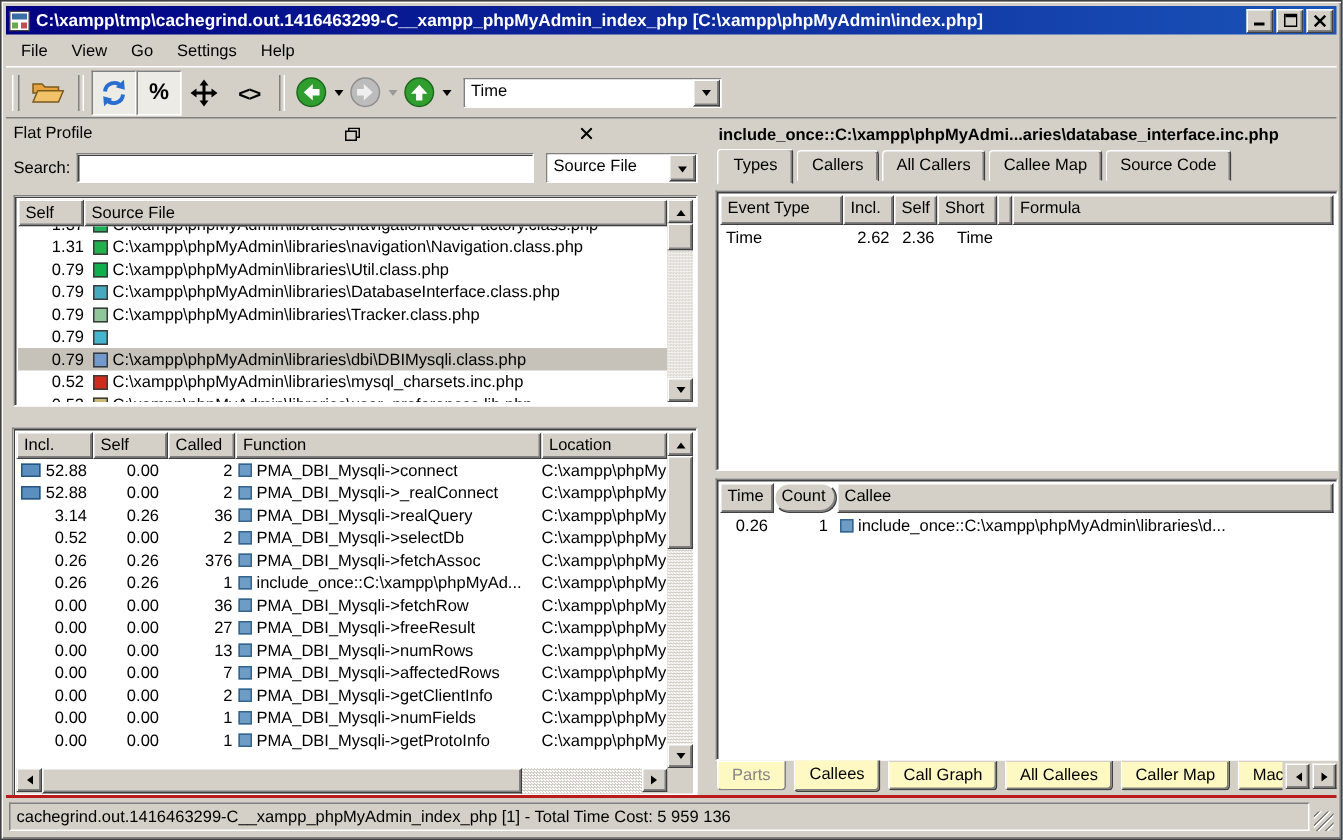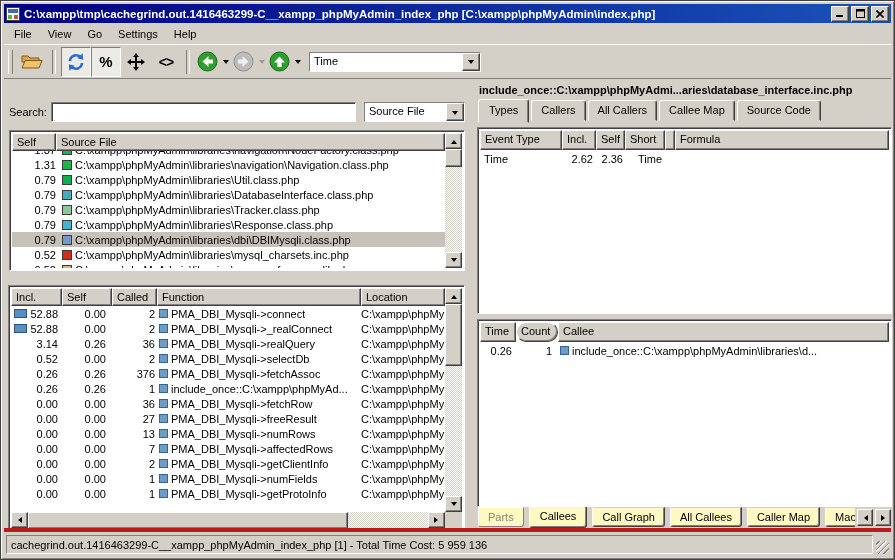--- a/index.html
+++ b/index.html
@@ -118,21 +118,21 @@
   .cc-callee{flex:1;display:flex;align-items:center;overflow:hidden;}
   
   #bottom-tabs{left:477px;top:506px;width:377px;height:25px;display:flex;align-items:flex-start;gap:5px;overflow:hidden;}
   .stab{padding:3px 9px 3px;background:#fef9c3;border:1px solid;border-color:#d4d0c8 #404040 #404040 #fff;
         box-shadow:inset -1px -1px 0 #808080;border-radius:0 0 3px 3px;white-space:nowrap;flex:none;}
   .stab.active{padding:4px 10px 5px;margin-top:-2px;z-index:2;position:relative;}
   .stab.disabled{color:#868686;box-shadow:none;border-color:#fff #808080 #808080 #fff;}
   #tab-scroll-left{left:856px;top:508px;width:16px;height:17px;}
   #tab-scroll-right{left:874px;top:508px;width:16px;height:17px;}
   
-  #statusbar{left:3px;right:3px;bottom:3px;height:24px;border-top:4px solid #b91c1c;}
+  #statusbar{left:3px;right:3px;bottom:3px;height:24px;border-top:2px solid #b91c1c;}
   #status-field{position:absolute;left:2px;top:3px;right:18px;bottom:2px;display:flex;align-items:center;
                 padding-left:4px;white-space:nowrap;overflow:hidden;}
   #resize-grip{position:absolute;right:2px;bottom:2px;width:13px;height:13px;
      background:repeating-linear-gradient(135deg,transparent 0 2px,#808080 2px 3px,#fff 3px 4px);}
   svg{display:block;}
 </style>
 </head>
 <body>
 
 <div id="win">
@@ -242,20 +242,34 @@
         <span class="tri-down"></span>
       </span>
     <span id="tb-combo" class="combo sunken">
       <span class="combo-text">Time</span>
       <span class="combo-btn raised">
           <span class="tri-down" style="margin-top:4px;"></span>
         </span>
     </span>
   </div>
 
+  <div id="fp-title" class="abs">
+    <span>Flat Profile</span>
+    <span class="dockbtn">
+      <svg width="10" height="9">
+          <rect x="2.5" y="0.5" width="7" height="6" fill="none" stroke="#000"></rect>
+          <rect x="0.5" y="2.5" width="7" height="6" fill="#d4d0c8" stroke="#000"></rect>
+        </svg>
+    </span>
+    <span class="dockbtn">
+      <svg width="8" height="8">
+          <path d="M0.5 0.5 L7.5 7.5 M7.5 0.5 L0.5 7.5" stroke="#000" stroke-width="1.3"></path>
+        </svg>
+    </span>
+  </div>
 
   <span id="search-label" class="abs">Search:</span>
   <input id="search-input" class="abs sunken" value="" style="">
   <span id="group-combo" class="abs combo sunken">
     <span class="combo-text">Source File</span>
     <span class="combo-btn raised">
         <span class="tri-down" style="margin-top:4px;"></span>
       </span>
   </span>
 
@@ -293,21 +307,20 @@
 
           <div class="sl-row">
             <span class="cell-self">0.79</span>
             <span class="ficon" style="background: rgb(143, 199, 155);"></span>
             <span class="nowrap">C:\xampp\phpMyAdmin\libraries\Tracker.class.php</span>
           </div>
 
           <div class="sl-row">
             <span class="cell-self">0.79</span>
             <span class="ficon" style="background: rgb(69, 180, 205);"></span>
-            <span class="nowrap">C:\xampp\phpMyAdmin\libraries\Response.class.php</span>
           </div>
 
           <div class="sl-row selected">
             <span class="cell-self">0.79</span>
             <span class="ficon" style="background: rgb(115, 152, 202);"></span>
             <span class="nowrap">C:\xampp\phpMyAdmin\libraries\dbi\DBIMysqli.class.php</span>
           </div>
 
           <div class="sl-row">
             <span class="cell-self">0.52</span>

